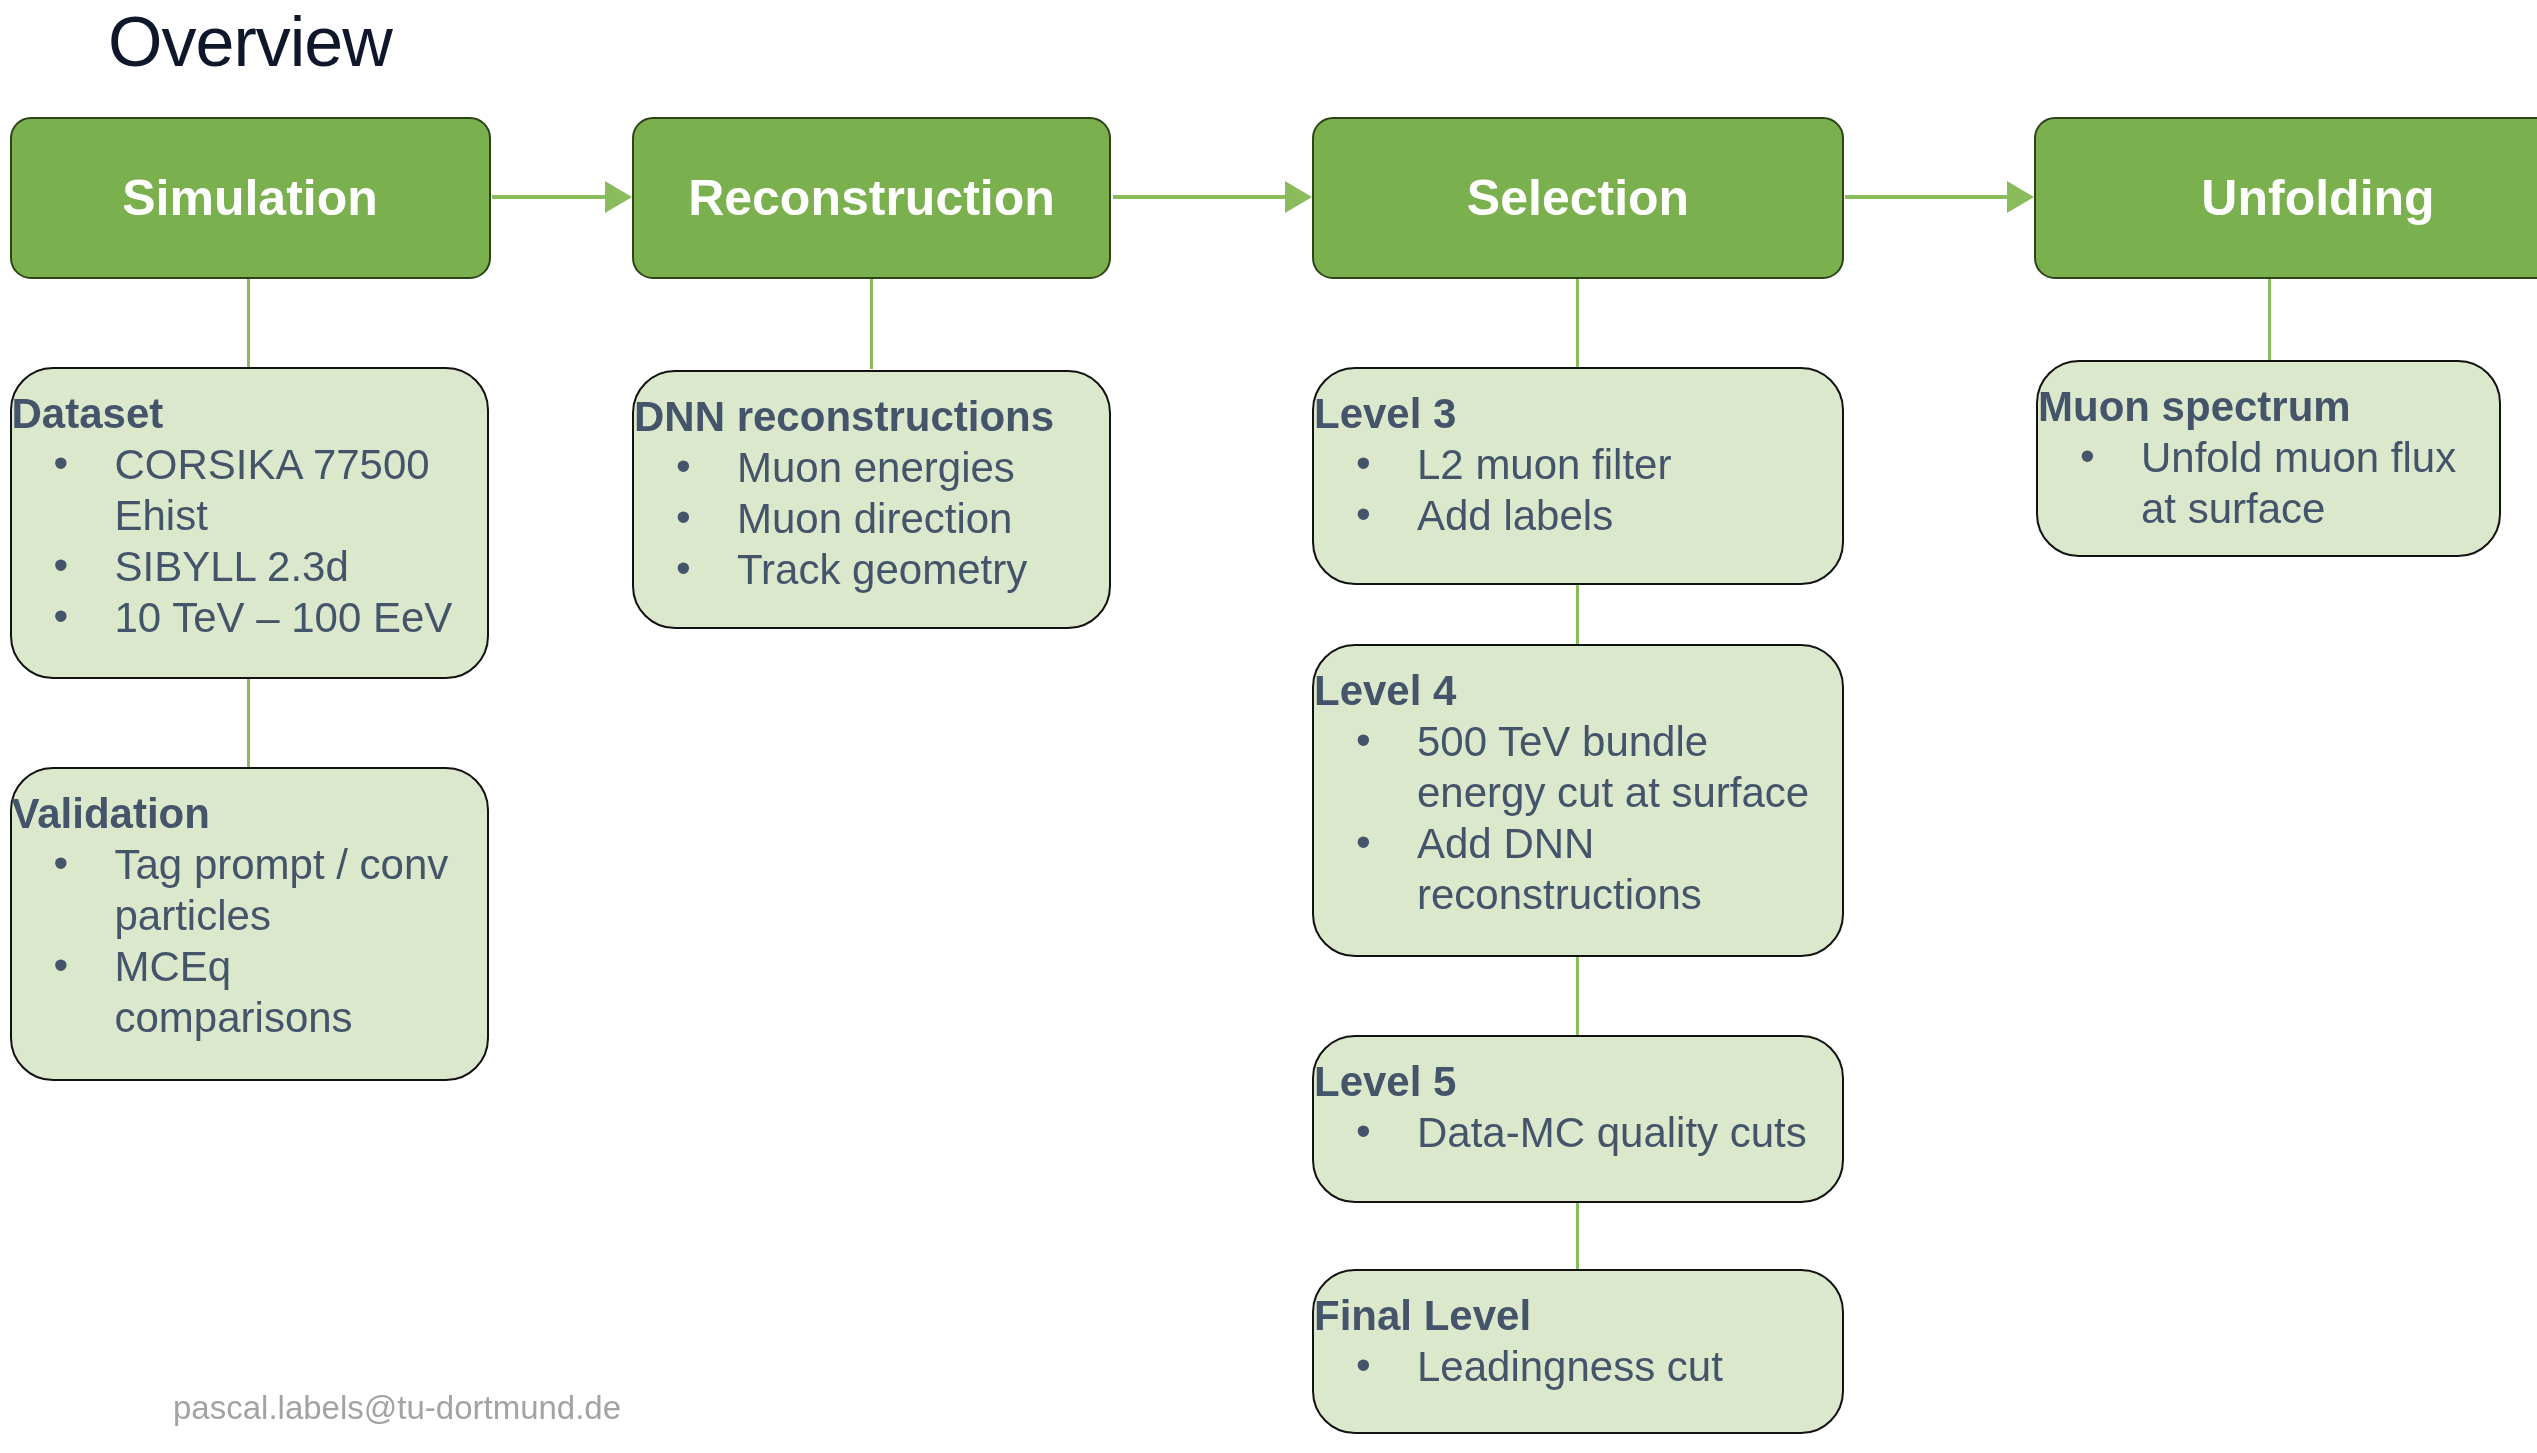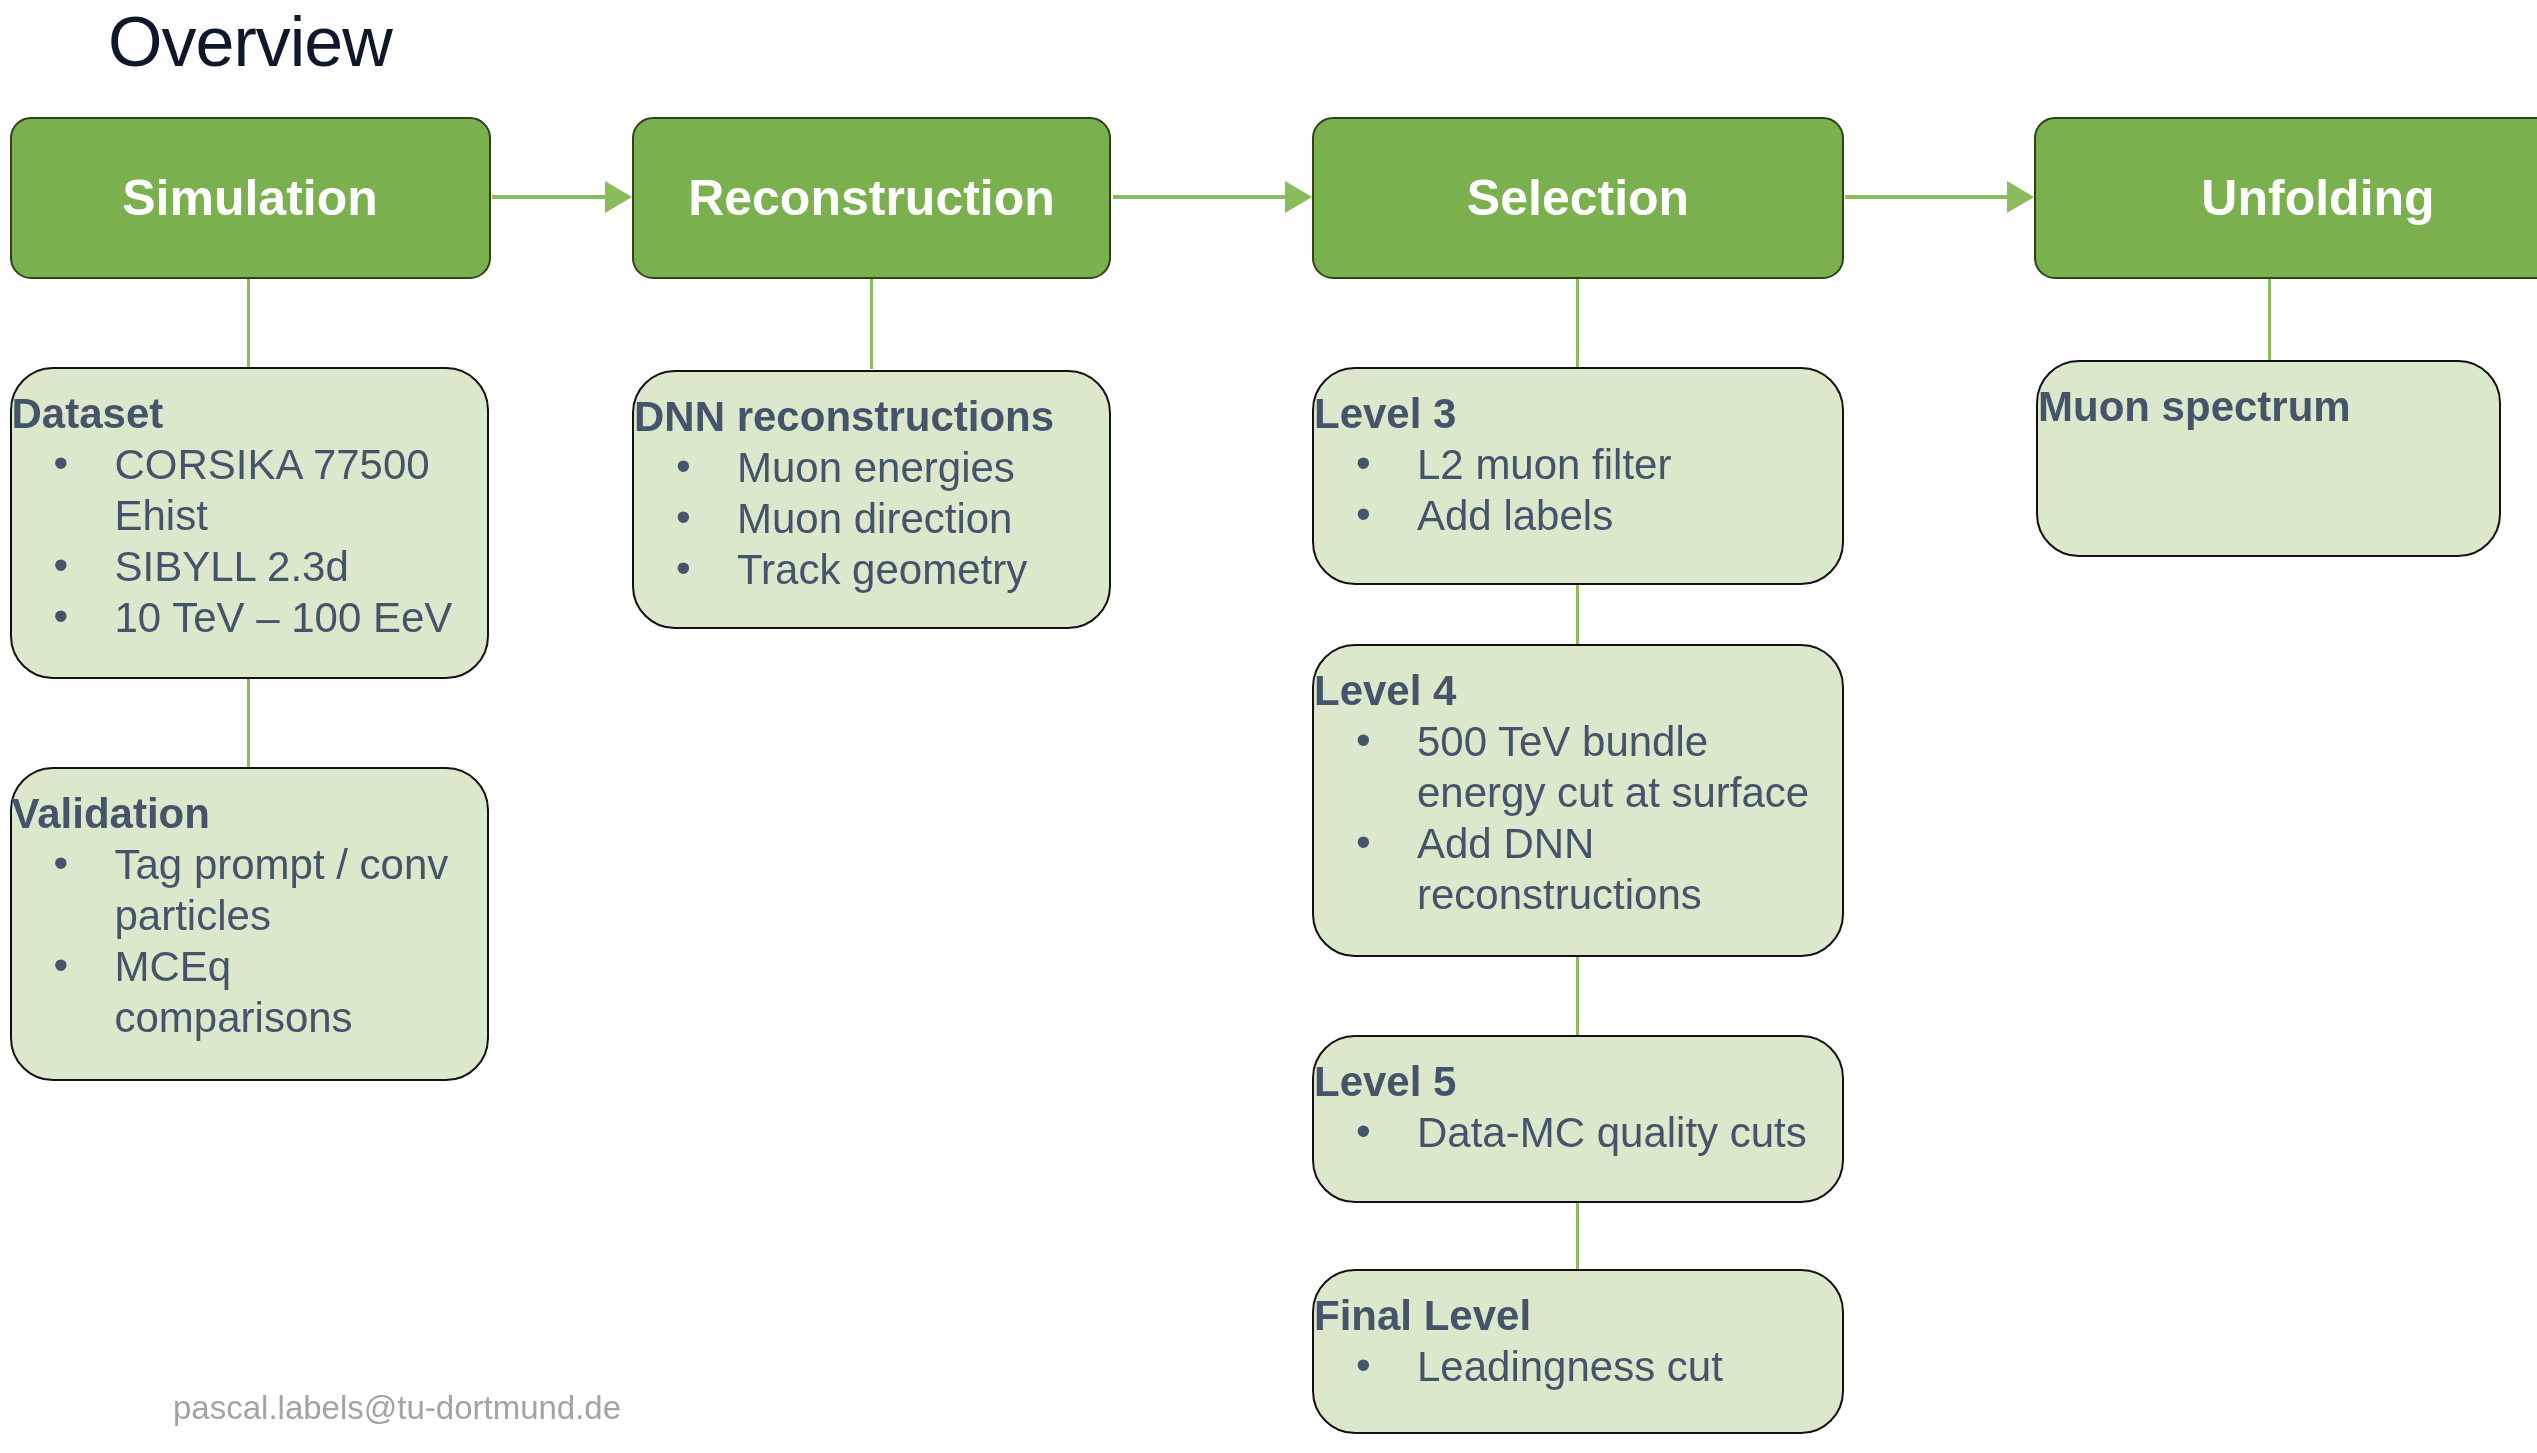--- a/index.html
+++ b/index.html
@@ -111,18 +111,21 @@
   </div>
   <div class="lbox" style="left:1312px;top:1269px;width:532px;height:165px;">
     <div class="lbox-title">Final Level</div>
     <ul>
       <li>Leadingness cut</li>
     </ul>
   </div>
 
   <div class="lbox" style="left:2036px;top:360px;width:465px;height:197px;">
     <div class="lbox-title">Muon spectrum</div>
+    <ul>
+      <li>Unfold muon flux at surface</li>
+    </ul>
   </div>
 
   <div class="footer">pascal.labels@tu-dortmund.de</div>
 
 </div>
 
 
 </body></html>

